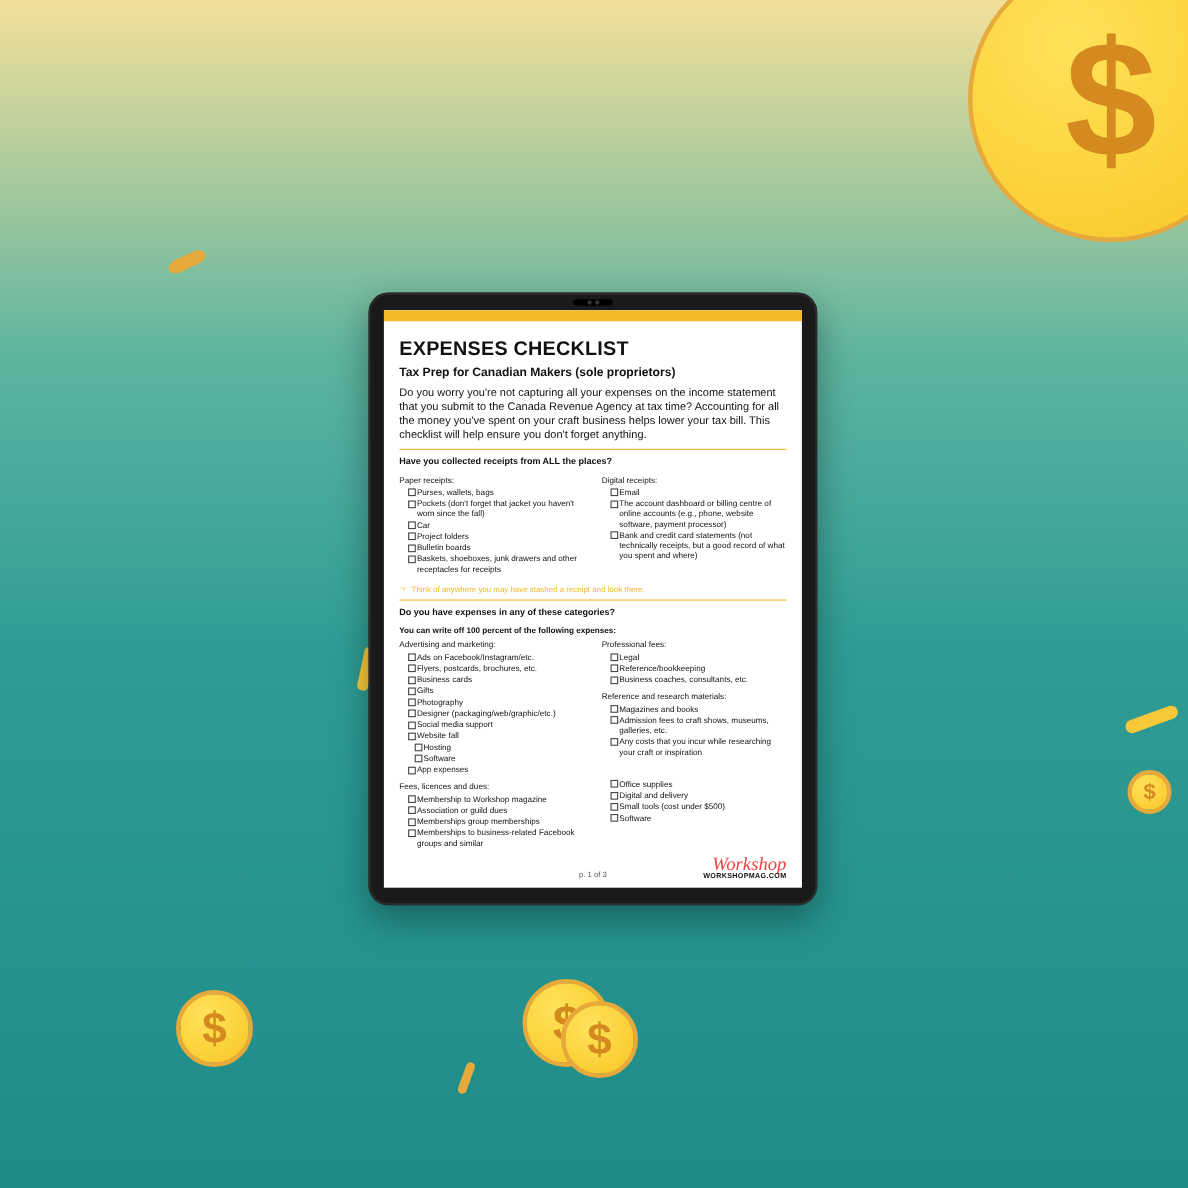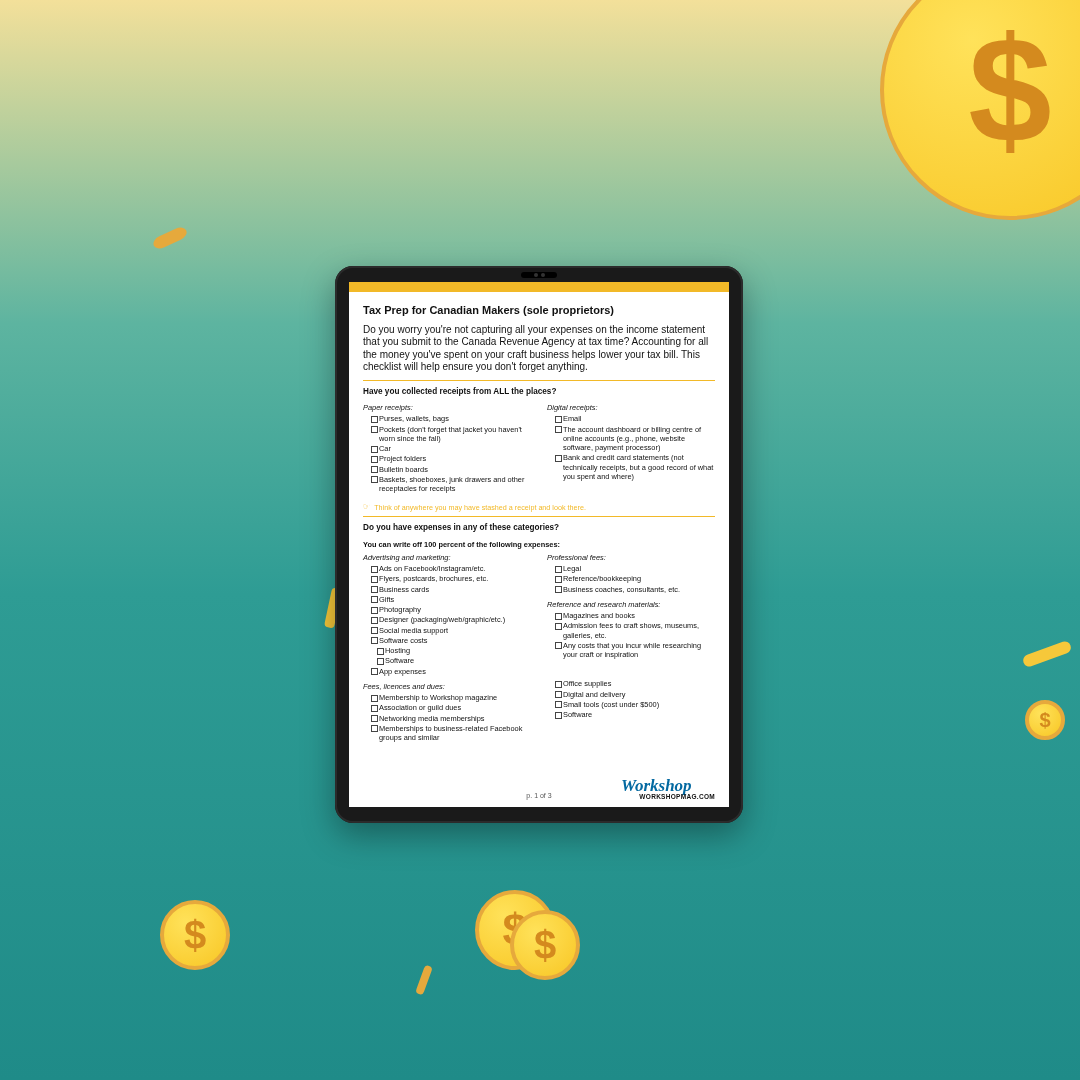--- a/index.html
+++ b/index.html
@@ -107,57 +107,56 @@
   .section-q {
     font-size: 8.2px;
     font-weight: 700;
     margin-bottom: 6px;
   }
   .sub-bold { font-weight:700; margin: 5px 0 4px; }
 
   .cols { display: flex; gap: 16px; }
   .col  { flex: 1; }
 
-  .group-title { font-weight: 400; margin-bottom: 2px; font-style: italic; }
+  .group-title { font-weight: 400; margin-bottom: 2px; }
   ul.check { list-style: none; padding-left: 8px; }
   ul.check li { position: relative; padding-left: 8px; margin-bottom: 1px; }
   ul.check li::before {
     content: ""; position: absolute; left: 0; top: 1.5px;
     width: 5px; height: 5px; border: .7px solid #444;
   }
   ul.plain { list-style:none; padding-left: 14px; }
   ul.plain li::before{ content:""; width:5px; height:5px; border:.7px solid #444; position:absolute; left:0; top:1.5px;}
   ul.plain li{ position:relative; padding-left:8px; margin-bottom:1px;}
 
   .tip {
     color: #f2b928;
     font-size: 7.2px;
     margin: 8px 0 4px;
-    display:flex; align-items:flex-end; gap:4px;
+    display:flex; align-items:center; gap:4px;
   }
   .tip::before{
     content:"☞"; color:#f2b928; font-size:8px;
   }
 
   .footer {
     position: absolute;
     bottom: 6px; left: 0; right: 0;
     display: flex; align-items:flex-end; justify-content: space-between;
     padding: 0 14px;
   }
   .page-num { font-size: 7px; text-align:center; flex:1; color:#555;}
   .brand { text-align:right; }
   .brand-logo {
     font-family: Georgia, 'Brush Script MT', cursive;
     font-style: italic;
-    font-weight: 700;
-    color: #0369a1;
+    font-weight: 400;
+    color: #ef4444;
     font-size: 17px;
     line-height: .9;
-    text-align: center;
   }
   .brand-url { font-size: 6.5px; letter-spacing:.3px; font-weight:700; }
 
 </style>
 </head>
 <body>
 
 <div class="coin coin-big">
     <span>$</span>
   </div>
@@ -178,20 +177,21 @@
 <div class="coin-side side-3"></div>
 <div class="coin-side side-4"></div>
 
 <div class="tablet">
   <div class="camera"></div>
 
   <div class="screen">
     <div class="topbar"></div>
 
     <div class="doc">
+      <h1>EXPENSES CHECKLIST</h1>
       <h2>Tax Prep for Canadian Makers (sole proprietors)</h2>
       <p class="intro">Do you worry you're not capturing all your expenses on the income statement that you submit to the Canada Revenue Agency at tax time? Accounting for all the money you've spent on your craft business helps lower your tax bill. This checklist will help ensure you don't forget anything.</p>
 
       <hr class="rule">
 
       <p class="section-q">Have you collected receipts from ALL the places?</p>
 
       <div class="cols">
         <div class="col">
           <p class="group-title">Paper receipts:</p>
@@ -227,35 +227,35 @@
         <div class="col">
           <p class="group-title">Advertising and marketing:</p>
           <ul class="check">
             <li>Ads on Facebook/Instagram/etc.</li>
             <li>Flyers, postcards, brochures, etc.</li>
             <li>Business cards</li>
             <li>Gifts</li>
             <li>Photography</li>
             <li>Designer (packaging/web/graphic/etc.)</li>
             <li>Social media support</li>
-            <li>Software costs</li>
+            <li>Website fall</li>
           </ul>
           <ul class="plain">
             <li>Hosting</li>
             <li>Software</li>
           </ul>
           <ul class="check">
             <li>App expenses</li>
           </ul>
 
           <p class="group-title" style="margin-top:6px">Fees, licences and dues:</p>
           <ul class="check">
             <li>Membership to Workshop magazine</li>
             <li>Association or guild dues</li>
-            <li>Networking media memberships</li>
+            <li>Memberships group memberships</li>
             <li>Memberships to business-related Facebook groups and similar</li>
           </ul>
         </div>
 
         <div class="col">
           <p class="group-title">Professional fees:</p>
           <ul class="check">
             <li>Legal</li>
             <li>Reference/bookkeeping</li>
             <li>Business coaches, consultants, etc.</li>

